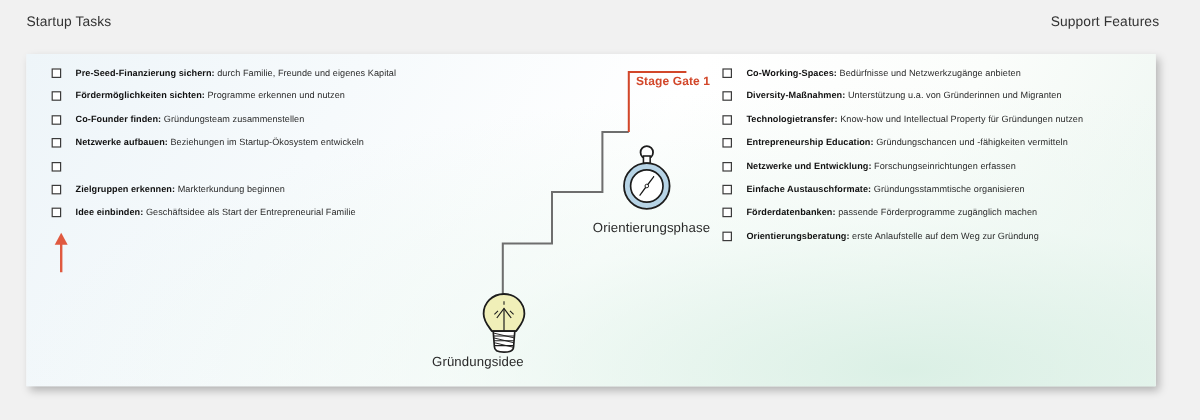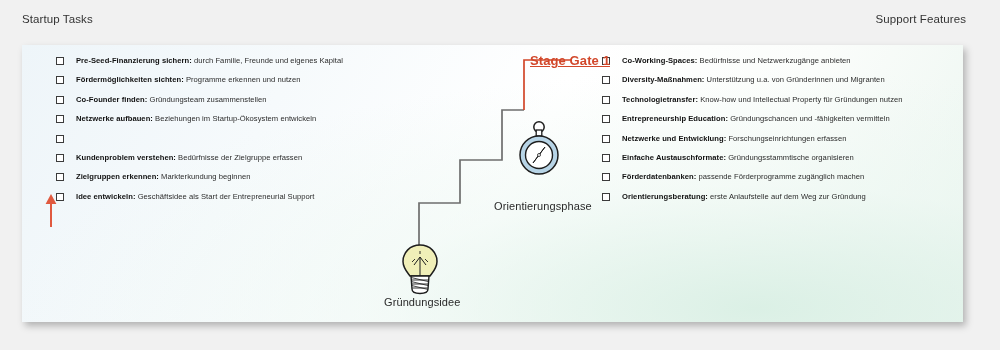--- a/index.html
+++ b/index.html
@@ -43,21 +43,21 @@
     background:
       radial-gradient(120% 130% at 78% 95%, rgba(214,238,226,.85) 0%, rgba(235,247,241,.5) 34%, rgba(255,255,255,0) 66%),
       linear-gradient(118deg, #eef5f9 0%, #f6fafc 26%, #ffffff 52%, #fbfdfb 74%, #eaf5ef 100%);
     box-shadow: 3px 4px 7px rgba(0,0,0,.26);
   }
 
   
   .col {
     position: absolute;
   }
-  .col-left  { left: 56px;  top: 51px; width: 330px; }
+  .col-left  { left: 43px;  top: 51px; width: 330px; }
   .col-right { left: 602px; top: 51px; width: 330px; }
 
   .task {
     display: flex;
     align-items: flex-start;
     height: 19.4px;
     line-height: 19.4px;
     white-space: nowrap;
   }
   .cbox {
@@ -93,53 +93,52 @@
     position: absolute;
     left: 390px;
     top: 48px;
     width: 210px;
     height: 200px;
   }
 
   .stage-gate-label {
     position: absolute;
     left: 530px;
-    top: 53px;
-    font-size: 13px;
+    top: 63px;
+    font-size: 10px;
     font-weight: 700;
     color: #d2472a;
     letter-spacing: .1px;
     white-space: nowrap;
-    text-decoration: underline;
   }
 
   
   .compass {
     position: absolute;
     left: 512px;
     top: 117px;
     width: 54px;
     height: 62px;
   }
   .caption {
     position: absolute;
     font-size: 11px;
     color: #2a2a2a;
     white-space: nowrap;
     letter-spacing: .1px;
   }
-  .cap-orient { left: 494px; top: 200px; }
+  .cap-orient { left: 494px; top: 184px; }
   .bulb {
     position: absolute;
     left: 398px;
     top: 243px;
     width: 44px;
     height: 52px;
   }
-  .cap-idea { left: 384px; top: 296px; }
+  .cap-idea { left: 360px; top: 296px; }
 </style>
 </head>
 <body>
 
 <div class="stage">
 
   <div class="hdr hdr-left">Startup Tasks</div>
   <div class="hdr hdr-right">Support Features</div>
 
   <div class="card"></div>
@@ -159,29 +158,25 @@
     </div>
     <div class="task">
       <span class="cbox"></span>
       <span class="ttext"><b>Netzwerke aufbauen:</b><span> Beziehungen im Startup-Ökosystem entwickeln</span></span>
     </div>
     <div class="task">
       <span class="cbox"></span>
     </div>
     <div class="task">
       <span class="cbox"></span>
-      <span class="ttext"><b>Kundenproblem verstehen:</b><span> Bedürfnisse der Zielgruppe erfassen</span></span>
-    </div>
-    <div class="task">
-      <span class="cbox"></span>
       <span class="ttext"><b>Zielgruppen erkennen:</b><span> Markterkundung beginnen</span></span>
     </div>
     <div class="task">
       <span class="cbox"></span>
-      <span class="ttext"><b>Idee entwickeln:</b><span> Geschäftsidee als Start der Entrepreneurial Support</span></span>
+      <span class="ttext"><b>Idee einbinden:</b><span> Geschäftsidee als Start der Entrepreneurial Familie</span></span>
     </div>
   </div>
 
   <div class="col col-right">
     <div class="task">
       <span class="cbox"></span>
       <span class="ttext"><b>Co-Working-Spaces:</b><span> Bedürfnisse und Netzwerkzugänge anbieten</span></span>
     </div>
     <div class="task">
       <span class="cbox"></span>

